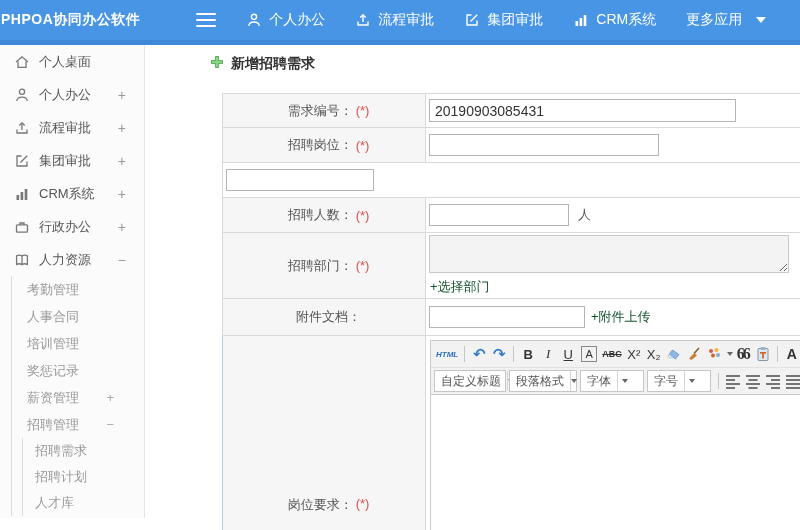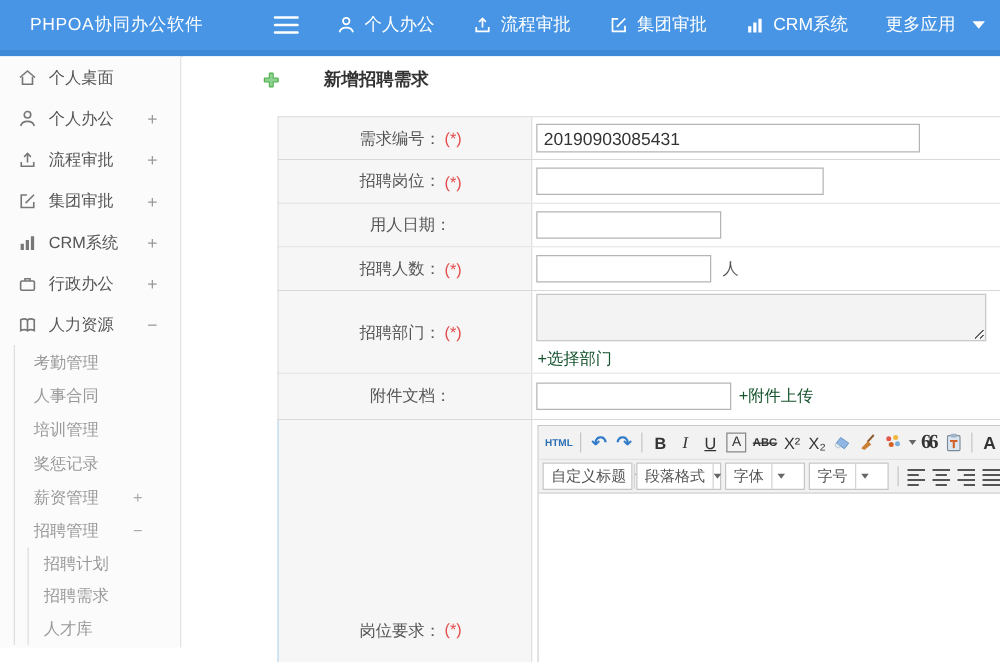--- a/index.html
+++ b/index.html
@@ -4,21 +4,21 @@
 <style>
   * { margin:0; padding:0; box-sizing:border-box; }
   html,body { width:800px; height:530px; overflow:hidden; background:#fff;
               font-family:"Liberation Sans","DejaVu Sans",sans-serif; }
   #app { position:relative; width:800px; height:530px; overflow:hidden; background:#fff; }
 
   
   .navbar { position:absolute; top:0; left:0; right:0; height:45px;
             background:#4795e4; border-bottom:5px solid #3e88d8;
             display:flex; align-items:center; color:#fff; }
-  .brand { margin-left:24px; font-size:14px; font-weight:normal; letter-spacing:.5px; white-space:nowrap; }
+  .brand { margin-left:1px; font-size:14px; font-weight:bold; letter-spacing:.5px; white-space:nowrap; }
   .hamburger { margin-left:56px; width:20px; cursor:pointer; }
   .hamburger i { display:block; height:2px; background:#fff; margin:4px 0; border-radius:1px; }
   .nav-item { display:flex; align-items:center; margin-left:30px; font-size:14px; cursor:pointer; white-space:nowrap; }
   .nav-item .nicon { display:flex; margin-right:7px; }
   .caret-down { width:0; height:0; border-left:5px solid transparent; border-right:5px solid transparent;
                 border-top:6px solid #fff; margin-left:14px; }
 
   
   .sidebar { position:absolute; top:45px; left:0; bottom:12px; width:145px;
              background:#fbfbfb; border-right:1px solid #e4e4e4; font-size:13px; color:#555;
@@ -28,21 +28,21 @@
   .side-item .sicon { display:flex; margin-right:9px; color:#777; }
   .side-item .expand { margin-left:auto; color:#999; font-size:14px; }
   .sub-menu { margin-left:11px; border-left:1px solid #ddd; color:#999; }
   .sub-item { height:27px; display:flex; align-items:center; padding:0 30px 0 15px; cursor:pointer; }
   .sub-item .expand { margin-left:auto; color:#aaa; font-size:13px; }
   .sub-sub { margin-left:10px; border-left:1px solid #ddd; }
   .sub-sub .sub-item { height:26px; padding-left:12px; }
 
   
   .content { position:absolute; top:45px; left:146px; right:0; bottom:0; background:#fff; overflow:hidden; }
-  .page-title { position:absolute; left:64px; top:10px; display:flex; align-items:center;gap:28px; }
+  .page-title { position:absolute; left:64px; top:10px; display:flex; align-items:flex-start; }
   .page-title h2 { font-size:14px; color:#333; margin-left:7px; }
   .plus-icon { display:flex; }
 
   
   .form-table { position:absolute; left:76px; top:48px; width:610px; font-size:13px; color:#555; }
   .frow { display:flex; border-left:1px solid #d9d9d9; border-right:1px solid #d9d9d9; border-bottom:1px solid #d9d9d9; }
   .frow:first-child { border-top:1px solid #d9d9d9; }
   .flabel { width:203px; flex:none; background:#f6f6f6; border-right:1px solid #d9d9d9;
             display:flex; align-items:center; padding-left:9px;justify-content:center; }
   .req { color:#e34d4d; margin-left:3px; }
@@ -60,21 +60,21 @@
   .editor-row { border-left-color:#abcfe9; height:300px; }
   .editor-row .flabel { align-items:flex-start; padding-top:160px; }
   .editor-row .fvalue { align-items:flex-start; padding:4px; }
 
   .editor { border:1px solid #c9c9c9; width:100%; }
   .tb-row { background:#f2f2f2; height:27px; display:flex; align-items:center; padding:0 3px; }
   .tb-row.first { border-bottom:1px solid #e2e2e2; }
   .tb-row.second { border-bottom:1px solid #c9c9c9; }
   .tbtn { min-width:20px; height:21px; display:flex; align-items:center; justify-content:center;
           cursor:pointer; color:#333; font-size:13px; padding:0 2px; }
-  .tbtn.htmlbtn { font-size:8px; color:#2b6fb5; font-weight:bold; letter-spacing:0; }
+  .tbtn.htmlbtn { font-size:8px; color:#2b6fb5; font-weight:bold; letter-spacing:0;font-style:italic; }
   .tbtn.blue { color:#2f7ac9; font-size:15px; font-weight:bold; }
   .tbtn.bold { font-weight:bold; }
   .tbtn.italic { font-style:italic; font-family:"Liberation Serif",serif; }
   .tbtn.underline { text-decoration:underline; }
   .tbtn.boxA { border:1px solid #888; height:16px; min-width:16px; font-size:11px; margin:0 3px; }
   .tbtn.strike { font-size:9px; text-decoration:line-through; font-weight:bold; }
   .tbtn.quote { font-family:"Liberation Serif",serif; font-weight:bold; font-size:16px; letter-spacing:-2px; }
   .tbtn.fontcolor { font-size:14px; font-weight:bold; }
   .tsep { width:1px; height:16px; background:#c6c6c6; margin:0 4px; flex:none; }
   .mini-caret { width:0; height:0; border-left:3.5px solid transparent; border-right:3.5px solid transparent;
@@ -238,24 +238,24 @@
             <span>薪资管理</span>
             <span class="expand">+</span>
           </li>
           <li class="sub-item">
             <span>招聘管理</span>
             <span class="expand">−</span>
           </li>
           <li>
             <ul class="sub-sub">
               <li class="sub-item">
-                <span>招聘计划</span>
+                <span>招聘需求</span>
               </li>
               <li class="sub-item">
-                <span>招聘需求</span>
+                <span>招聘计划</span>
               </li>
               <li class="sub-item">
                 <span>人才库</span>
               </li>
             </ul>
           </li>
         </ul>
       </li>
     </ul>
   </div>
@@ -290,23 +290,20 @@
         <div class="flabel">
           <span>招聘岗位：</span>
           <span class="req">(*)</span>
         </div>
         <div class="fvalue">
           <input style="width: 230px; height: 22px;">
         </div>
       </div>
 
       <div class="frow" style="height:35px">
-        <div class="flabel">
-          <span>用人日期：</span>
-        </div>
         <div class="fvalue">
           <input style="width: 148px; height: 22px;">
         </div>
       </div>
 
       <div class="frow" style="height:35px">
         <div class="flabel">
           <span>招聘人数：</span>
           <span class="req">(*)</span>
         </div>

